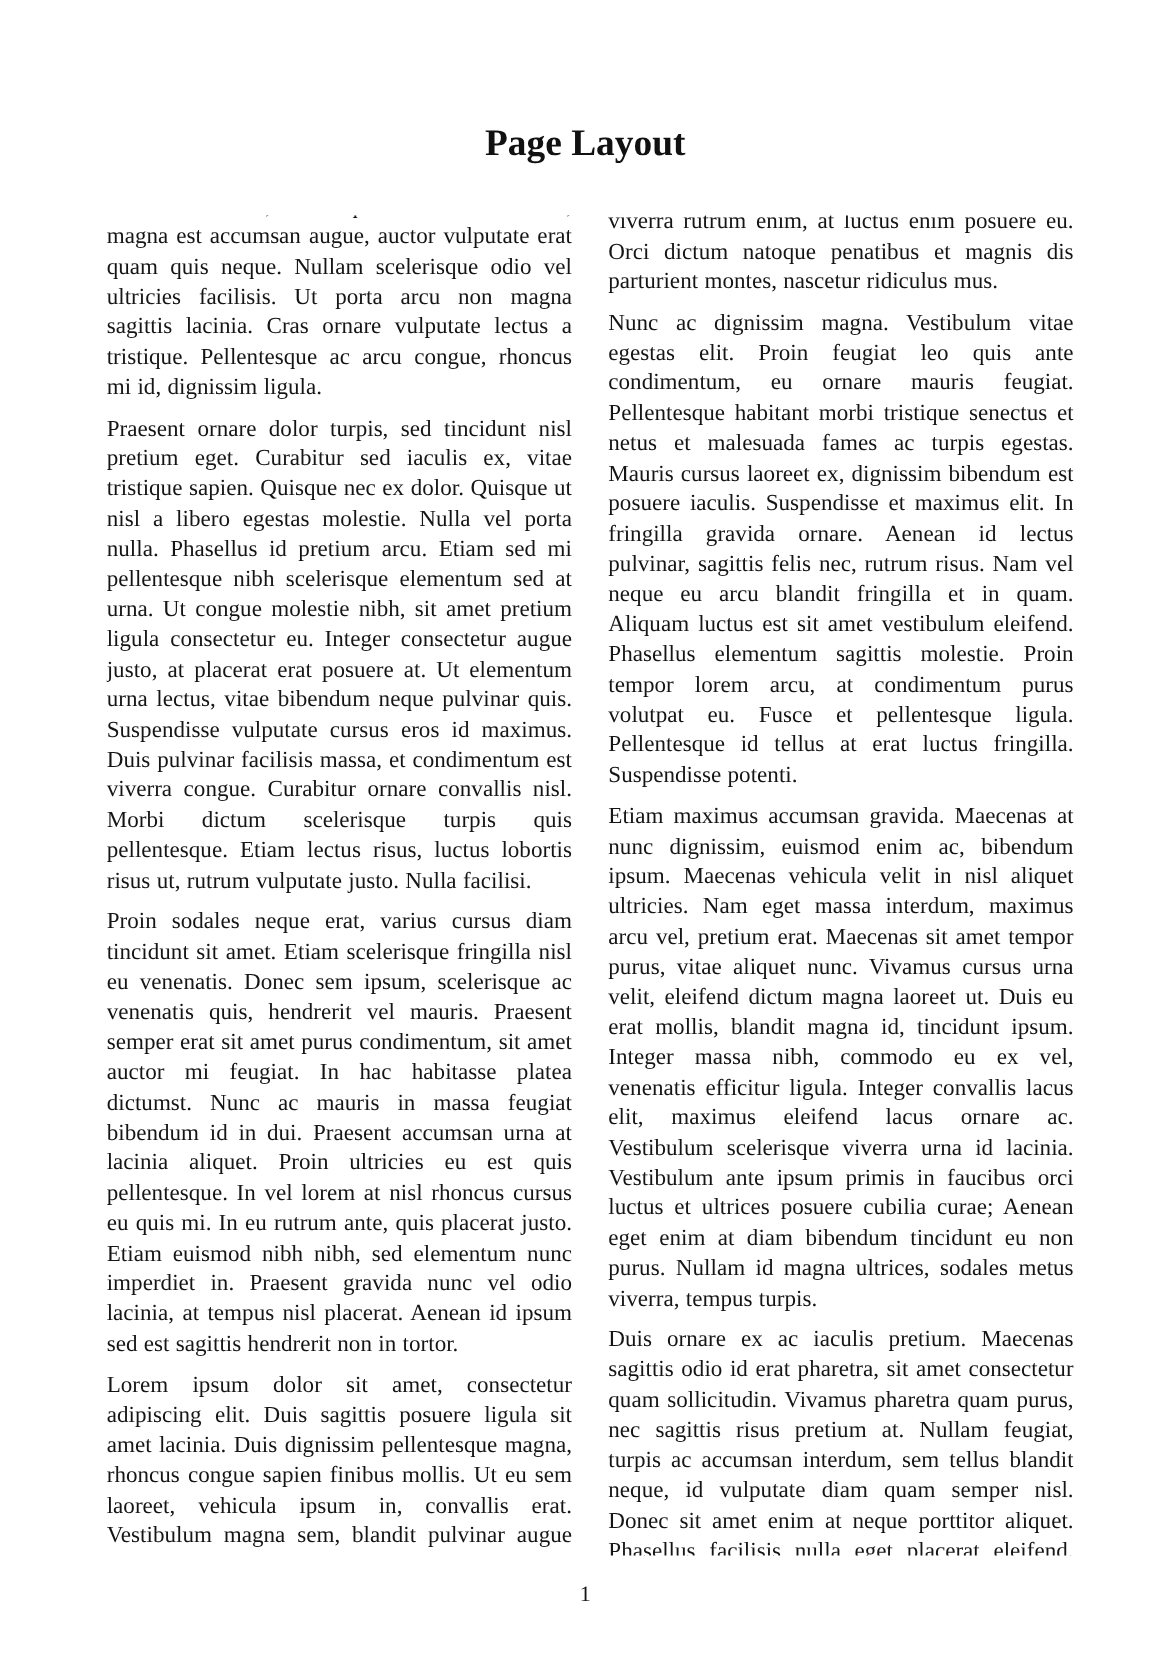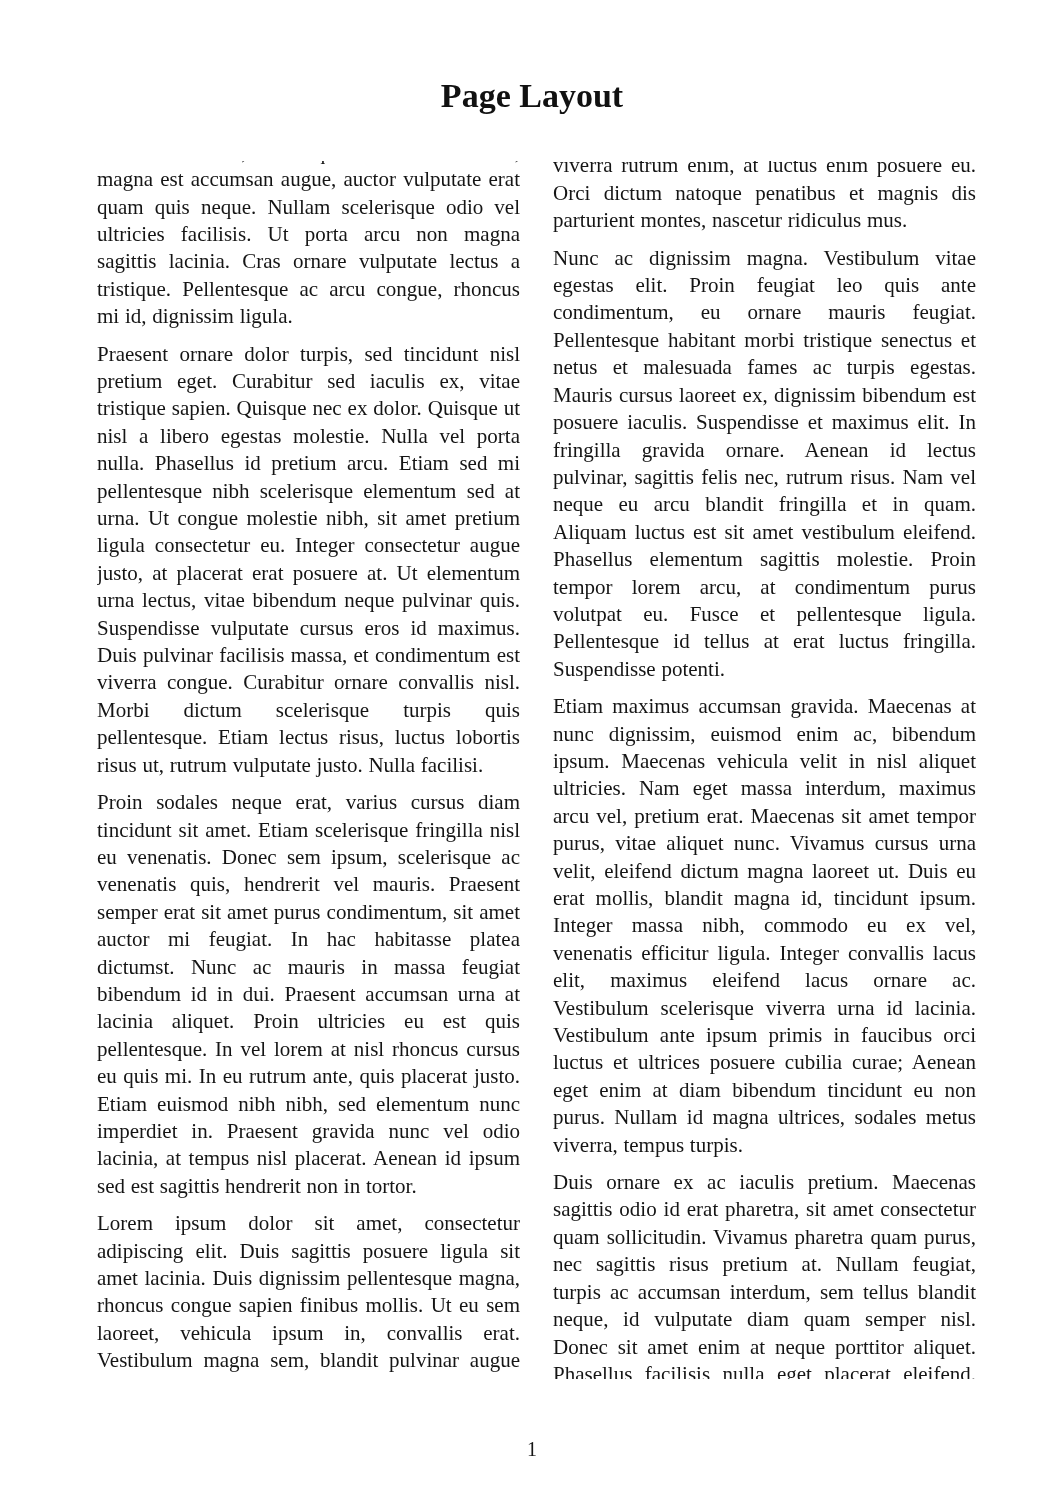--- a/index.html
+++ b/index.html
@@ -11,22 +11,22 @@
     position: relative;
     width: 1064px;
     height: 1507px;
     margin: 0 auto;
     background: #ffffff;
     overflow: hidden;
     font-family: "Liberation Serif", "DejaVu Serif", serif;
     color: #151515;
   }
   .doc-title {
-    margin: 16px;
-    padding-top: 61px;
+    margin: 0;
+    padding-top: 112px;
     text-align: center;
     font-size: 34px;
     line-height: 1.1;
     font-weight: 700;
     color: #111111;
   }
   .columns {
     display: flex;
     gap: 33px;
     margin: 47px 88px 0 97px;

